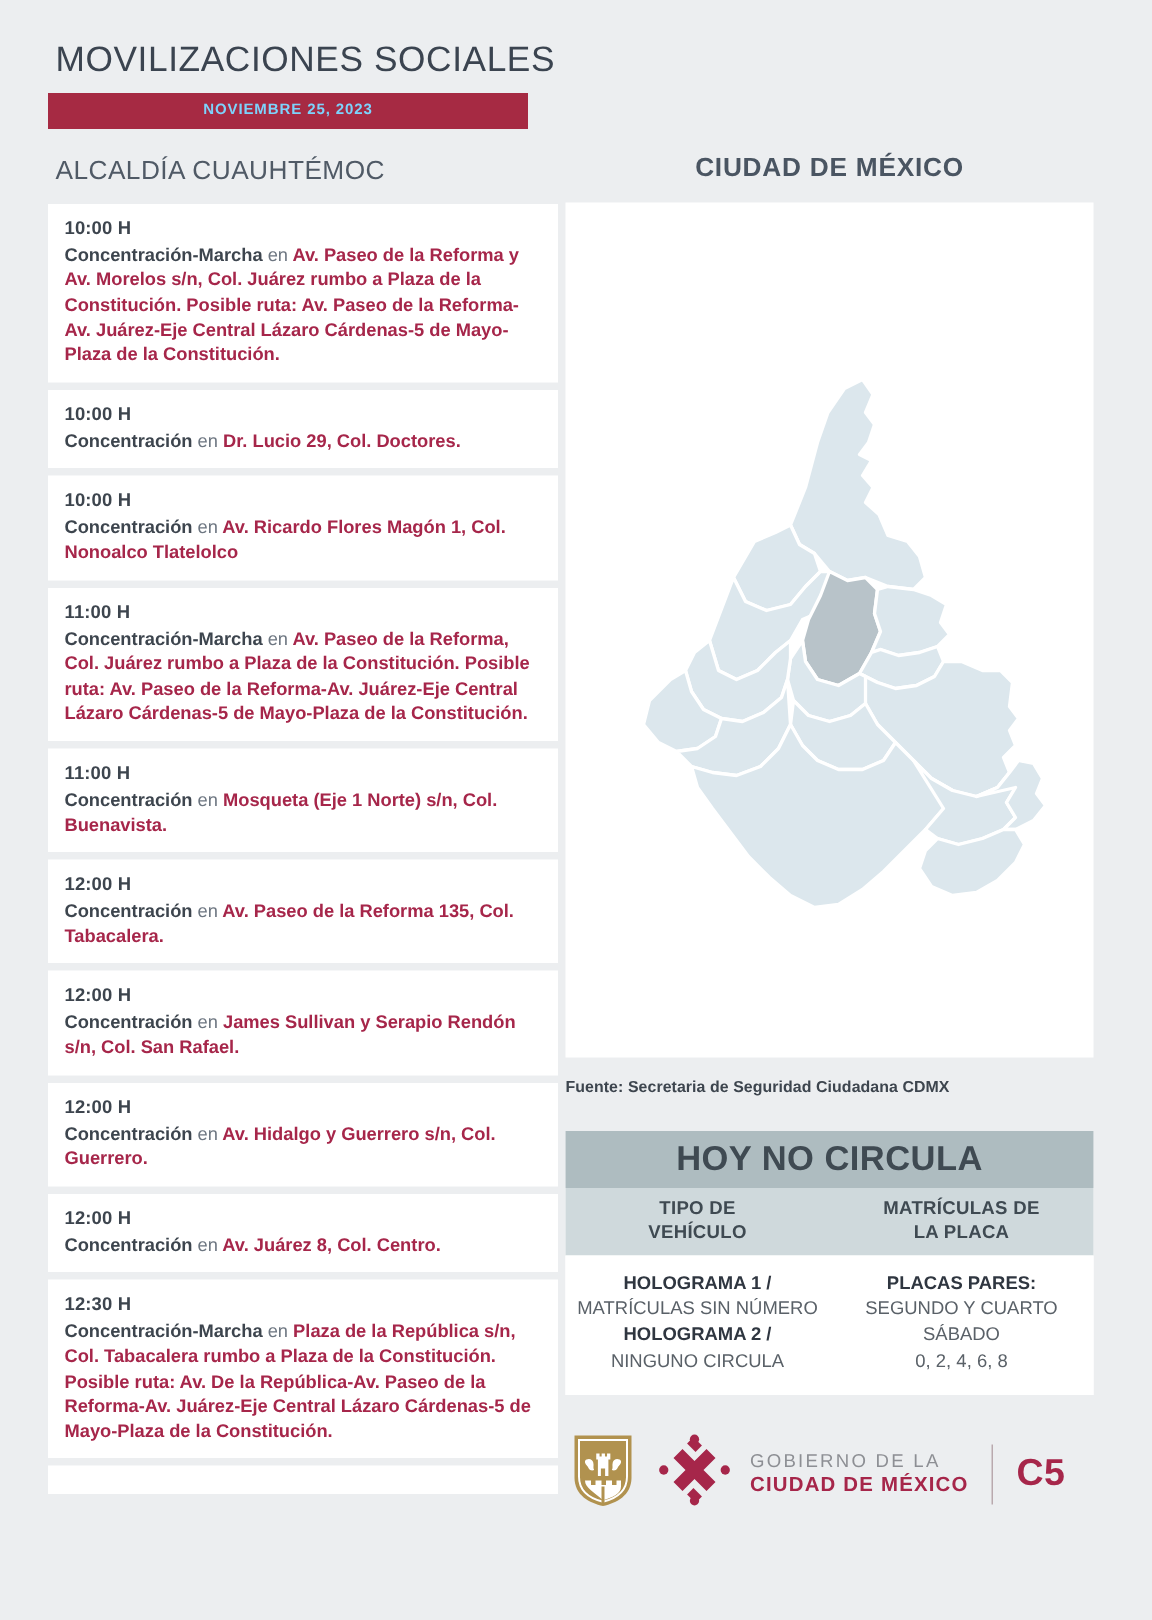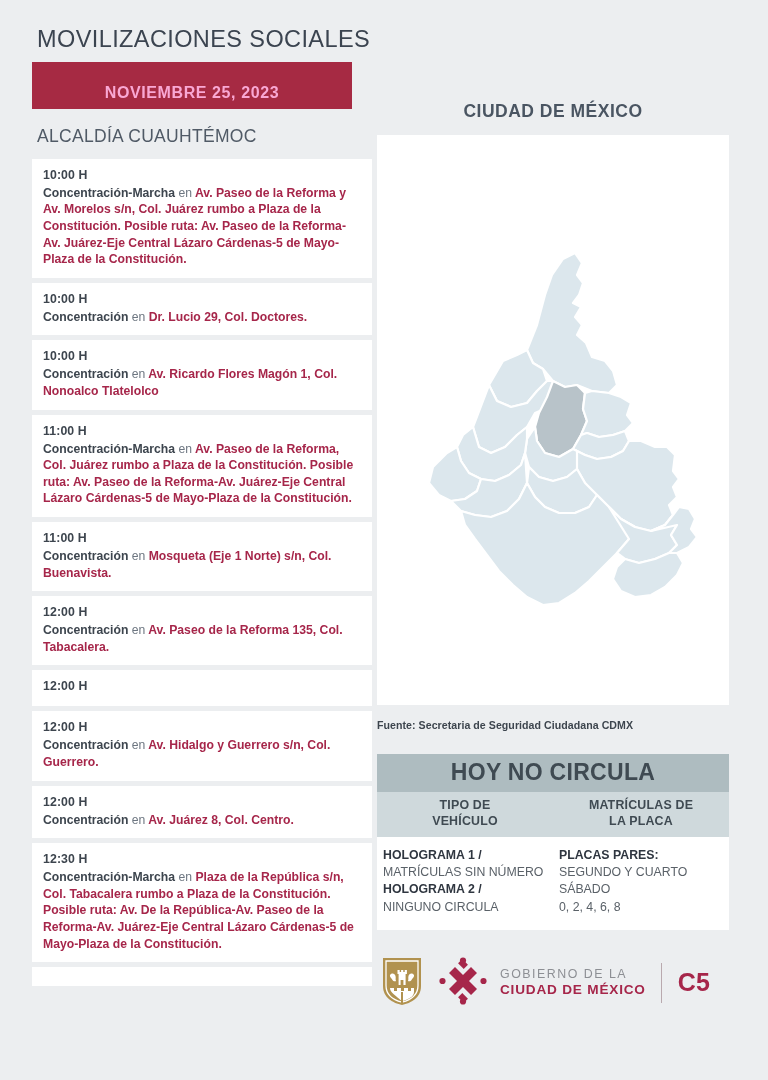--- a/index.html
+++ b/index.html
@@ -40,26 +40,26 @@
     color: #3b4450;
     font-weight: 400;
     margin: 27px 0 0 5px;
     line-height: 1.1;
     white-space: nowrap;
   }
 
   .date-banner {
     margin-top: 9px;
     background: #a62a43;
-    color: #f9a8d4;
-    font-size: 16px;
+    color: #7dd3fc;
+    font-size: 10px;
     font-weight: bold;
     letter-spacing: 0.6px;
     text-align: center;
-    padding: 22px 0 7px 0;
+    padding: 6px 0 7px 0;
     width: 320px;
     box-sizing: border-box;
   }
 
   .borough-title {
     margin: 17px 0 0 5px;
     font-size: 17.5px;
     color: #505a66;
     font-weight: 400;
     letter-spacing: 0.3px;
@@ -175,20 +175,21 @@
     line-height: 1.25;
     letter-spacing: 0.2px;
   }
   .hnc-body {
     display: flex;
     background: #ffffff;
     padding: 10px 0 14px 0;
   }
   .hnc-body > div {
     flex: 1;
+    text-align: center;
     font-size: 12.3px;
     color: #5a6168;
     line-height: 1.4;
     padding: 0 6px;
   }
   .hnc-body b {
     color: #2f3640;
     font-weight: bold;
   }
 
@@ -264,20 +265,21 @@
         <div class="event-card">
           <div class="event-time">11:00 H</div>
           <div class="event-desc"><span class="kind">Concentración</span> <span class="conn">en</span> <span class="place">Mosqueta (Eje 1 Norte) s/n, Col. Buenavista.</span></div>
         </div>
         <div class="event-card">
           <div class="event-time">12:00 H</div>
           <div class="event-desc"><span class="kind">Concentración</span> <span class="conn">en</span> <span class="place">Av. Paseo de la Reforma 135, Col. Tabacalera.</span></div>
         </div>
         <div class="event-card">
           <div class="event-time">12:00 H</div>
+          <div class="event-desc"><span class="kind">Concentración</span> <span class="conn">en</span> <span class="place">James Sullivan y Serapio Rendón s/n, Col. San Rafael.</span></div>
         </div>
         <div class="event-card">
           <div class="event-time">12:00 H</div>
           <div class="event-desc"><span class="kind">Concentración</span> <span class="conn">en</span> <span class="place">Av. Hidalgo y Guerrero s/n, Col. Guerrero.</span></div>
         </div>
         <div class="event-card">
           <div class="event-time">12:00 H</div>
           <div class="event-desc"><span class="kind">Concentración</span> <span class="conn">en</span> <span class="place">Av. Juárez 8, Col. Centro.</span></div>
         </div>
         <div class="event-card">

